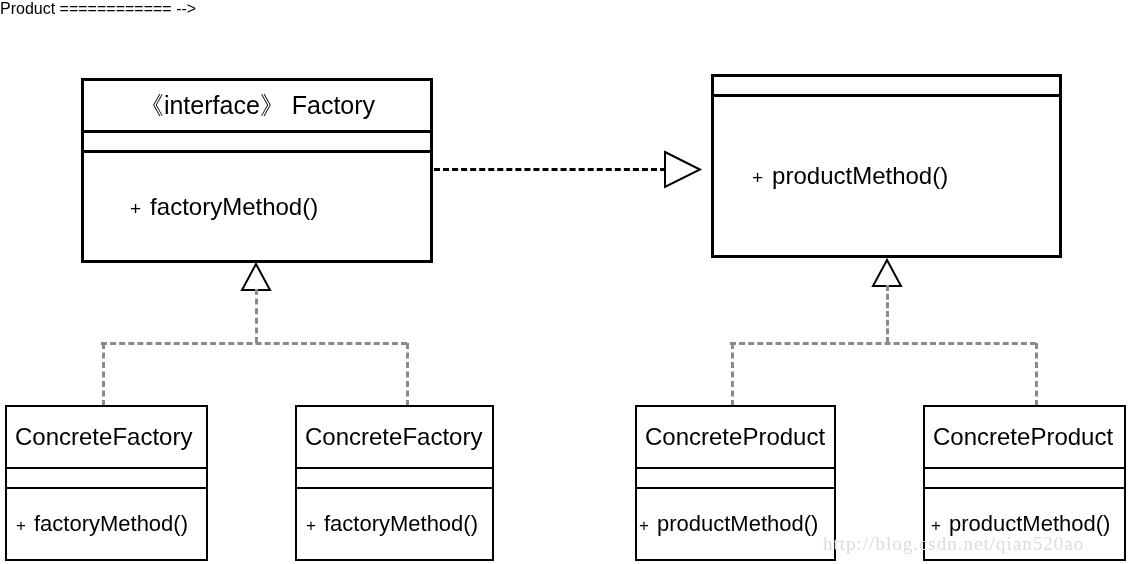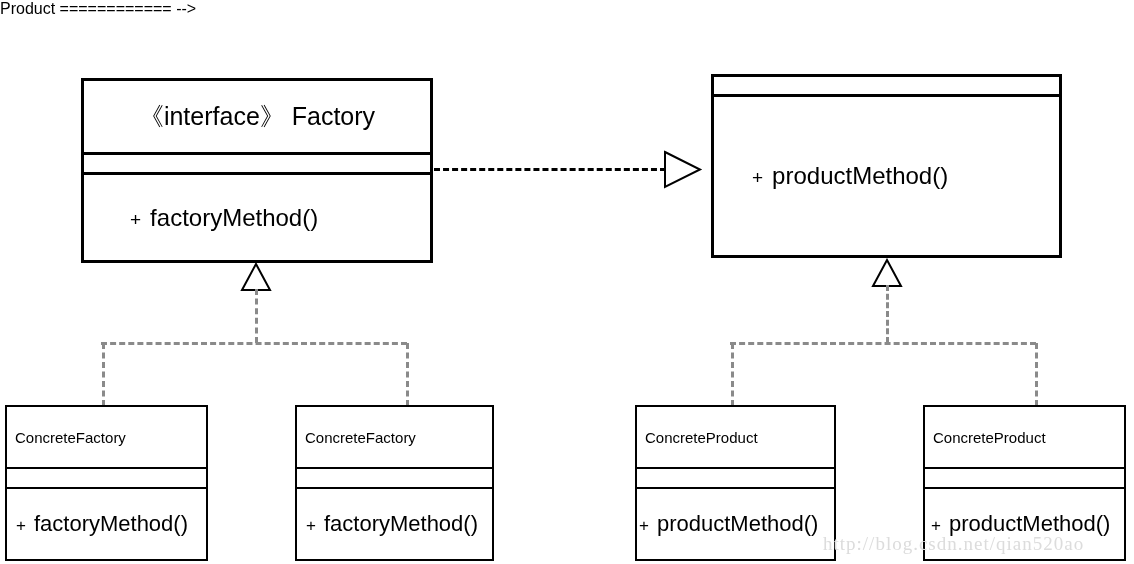--- a/index.html
+++ b/index.html
@@ -51,21 +51,21 @@
   .uml-compartment.op-cmp {
     justify-content: flex-start;
   }
 
   .cls-name {
     font-size: 25px;
     color: #000000;
     letter-spacing: 0px;
   }
   .cls-name-small {
-    font-size: 15px;
+    font-size: 24px;
     color: #000000;
   }
   .op-row {
     display: flex;
     align-items: baseline;
     gap: 9px;
     font-size: 24px;
     color: #000000;
   }
   .op-row.small {
@@ -114,21 +114,21 @@
     pointer-events: none;
   }
 </style>
 </head>
 <body>
 
 <div id="canvas">
 
   
   <div class="uml-box" style="left:81px; top:78px; width:352px; height:185px;">
-    <div class="uml-compartment name-cmp" style="height:74px;">
+    <div class="uml-compartment name-cmp" style="height:52px;">
       <span class="cls-name">《interface》 Factory</span>
     </div>
     <div class="uml-compartment attr-cmp" style="height:20px;"></div>
     <div class="uml-compartment op-cmp" style="flex:1; padding-left:46px;">
       <span class="op-row">
         <span class="op-vis">+</span>
         <span>factoryMethod()</span>
       </span>
     </div>
   </div>

